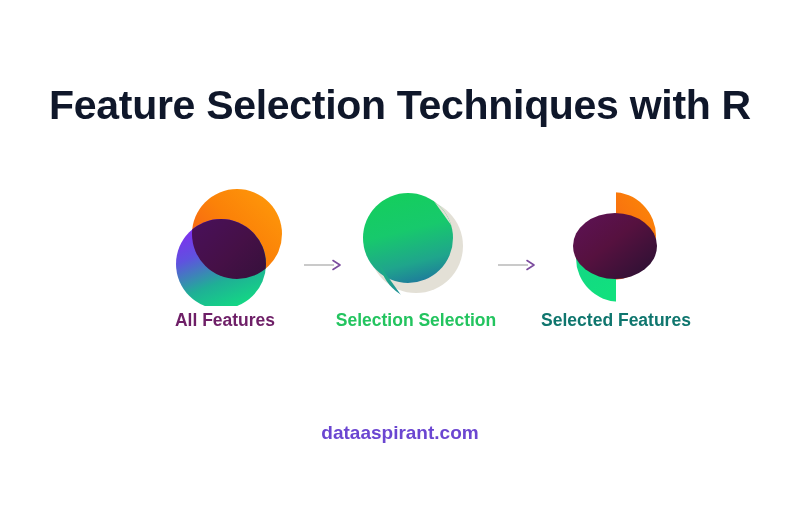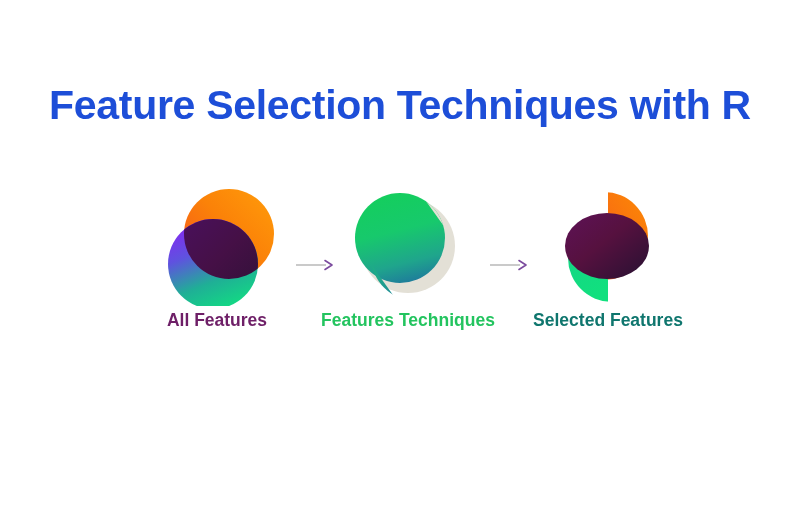--- a/index.html
+++ b/index.html
@@ -25,29 +25,29 @@
   
   .title {
     position: absolute;
     left: 0;
     top: 78px;
     width: 800px;
     text-align: center;
     font-size: 41px;
     font-weight: bold;
     letter-spacing: -0.3px;
-    color: #1d4ed8;
+    color: #0f172a;
     white-space: nowrap;
     line-height: 54px;
   }
 
   
   .flow {
     position: absolute;
-    left: 0;
+    left: 8px;
     top: 186px;
     width: 700px;
     height: 160px;
     padding-left: 17px;
   }
 
   .stage {
     position: absolute;
     top: 0;
     width: 200px;
@@ -178,21 +178,21 @@
             <circle cx="92" cy="52" r="45" fill="url(#g2s)"></circle>
             <g clip-path="url(#clipA2)">
               <path d="M100 -10 L200 -10 L200 130 Z" fill="#E3E0D6"></path>
             </g>
             <g clip-path="url(#clipB2)">
               <path d="M100 130 L0 130 L0 -10 Z" fill="url(#g2s)"></path>
             </g>
           </g>
         </svg>
       </div>
-      <div class="stage-label label-select">Features Techniques</div>
+      <div class="stage-label label-select">Selection Selection</div>
     </div>
 
     <div class="arrow arrow-2">
       <svg width="40" height="14" viewBox="0 0 40 14" xmlns="http://www.w3.org/2000/svg">
         <line x1="1" y1="7" x2="31" y2="7" stroke="#BDBDBD" stroke-width="1.6"></line>
         <path d="M30 2.5 L37 7 L30 11.5" fill="none" stroke="#7B4B9E" stroke-width="1.6" stroke-linecap="round" stroke-linejoin="round"></path>
       </svg>
     </div>
 
     <div class="stage stage-selected">
@@ -234,14 +234,15 @@
           </g>
 
           <ellipse cx="99" cy="60" rx="42" ry="33" fill="url(#g3mid)"></ellipse>
         </svg>
       </div>
       <div class="stage-label label-selected">Selected Features</div>
     </div>
 
   </div>
 
+  <div class="footer-link">dataaspirant.com</div>
 
 </div>
 
 </body></html>

